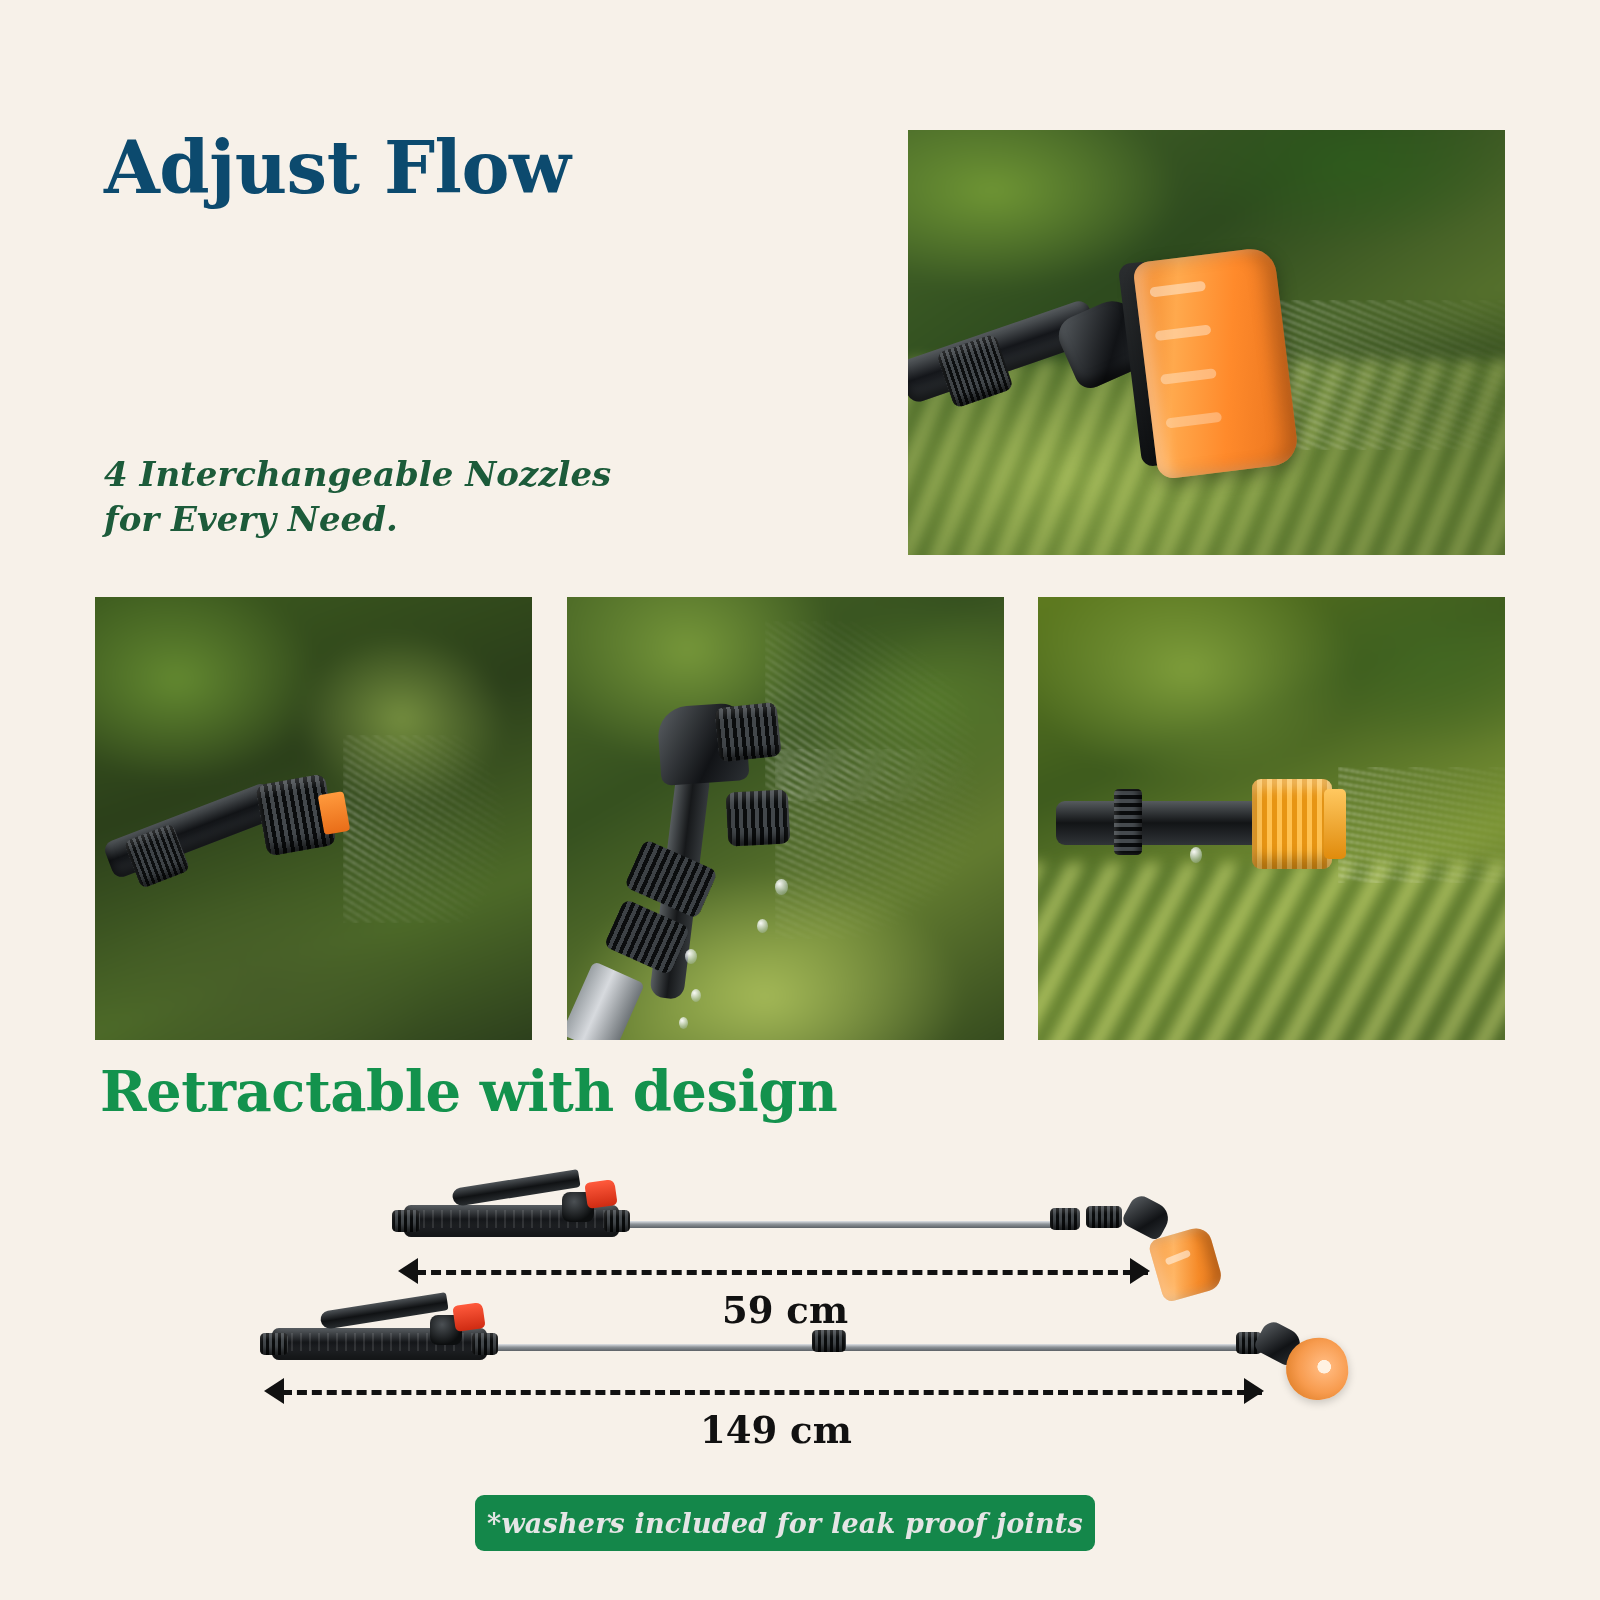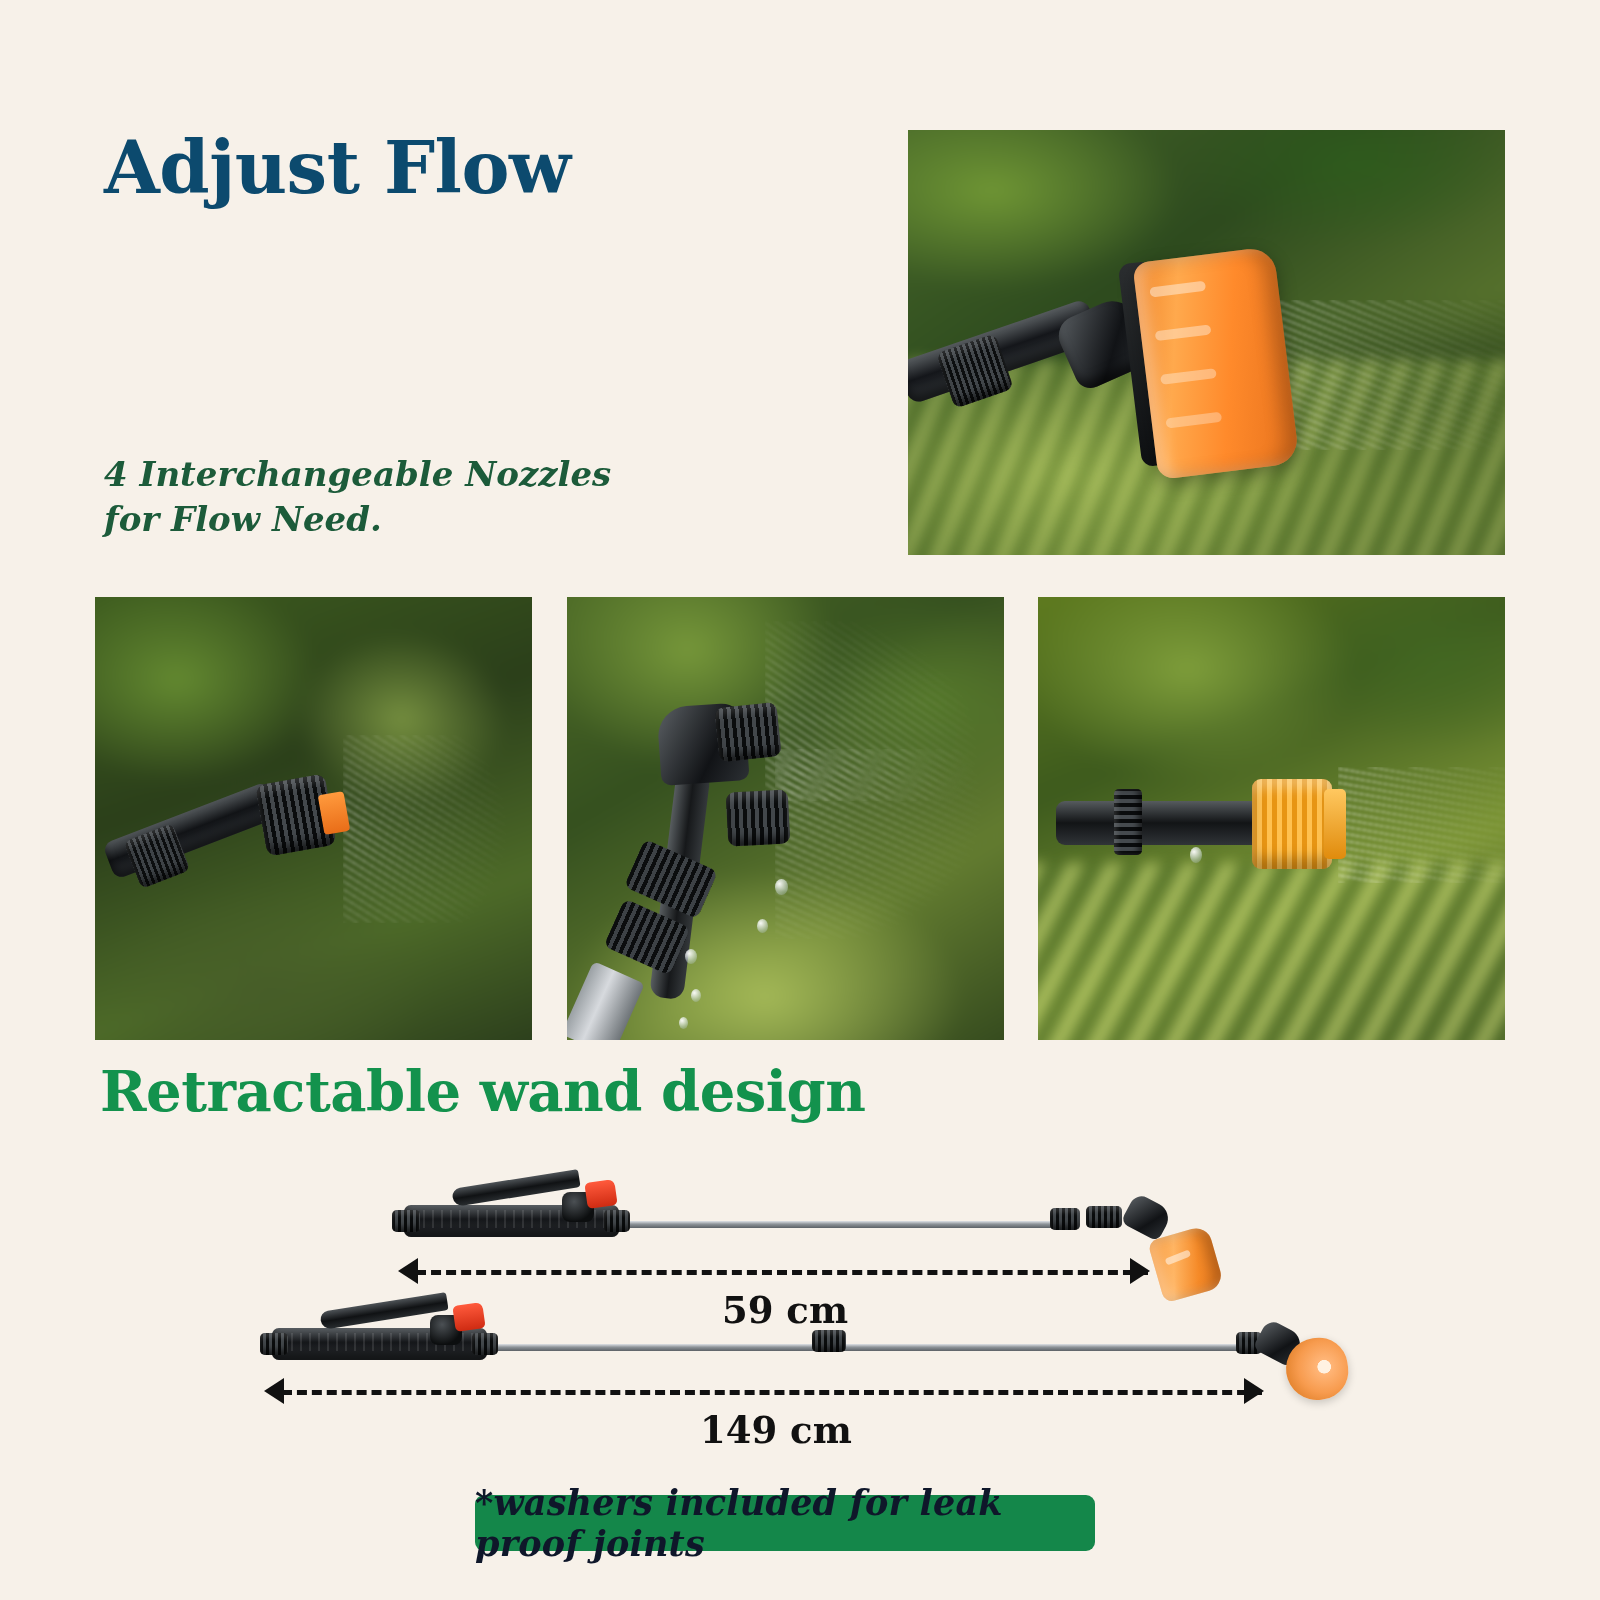--- a/index.html
+++ b/index.html
@@ -217,34 +217,34 @@
   .arrow.right{border-left:20px solid #111;}
   .dimlabel{position:absolute;
     font-family:"DejaVu Serif",serif;font-weight:700;font-size:37px;color:#111;
     white-space:nowrap;}
 
   
   .banner{position:absolute;left:475px;top:1495px;width:620px;height:56px;
     background:#14874a;border-radius:9px;display:flex;align-items:center;justify-content:center;}
   .banner span{
     font-family:"DejaVu Serif",serif;font-weight:700;font-style:italic;
-    font-size:35px;color:#0f172a;letter-spacing:.2px;}
+    font-size:27px;color:#e5e5e5;letter-spacing:.2px;}
 </style>
 </head>
 <body>
 
 <div class="stage">
 
   <div class="headline">
     <span>Adjust Flow</span>
   </div>
 
   <div class="subhead">
     <span>4 Interchangeable Nozzles</span>
-    <span>for Flow Need.</span>
+    <span>for Every Need.</span>
   </div>
 
   <div class="photo" id="photo-hero">
     <div class="bg foliage-a"></div>
     <div class="fronds"></div>
     <div class="spray hero-spray"></div>
     <div class="hero-arm"></div>
     <div class="hero-knurl"></div>
     <div class="hero-elbow"></div>
     <div class="hero-rim"></div>
@@ -282,21 +282,21 @@
     <div class="bg foliage-d"></div>
     <div class="fronds tight"></div>
     <div class="spray p3-spray"></div>
     <div class="p3-bar"></div>
     <div class="p3-knurl"></div>
     <div class="p3-head"></div>
     <div class="p3-cap"></div>
     <div class="drop" style="left:152px;top:250px;width:12px;height:16px;"></div>
   </div>
 
-  <div class="section-title">Retractable wand design</div>
+  <div class="section-title">Retractable with design</div>
 
   <div class="wand" id="wand-retracted" style="left:0;top:0;">
     <div class="w-rod" style="left:615px;top:1221px;width:452px;"></div>
     <div class="w-grip" style="left:404px;top:1205px;width:215px;"></div>
     <div class="w-nut" style="left:392px;top:1210px;width:28px;"></div>
     <div class="w-lever" style="left:452px;top:1179px;width:128px;"></div>
     <div class="w-pivot" style="left:562px;top:1192px;"></div>
     <div class="w-red" style="left:586px;top:1181px;"></div>
     <div class="w-nut" style="left:604px;top:1210px;width:26px;"></div>
     <div class="w-nut" style="left:1050px;top:1208px;width:30px;"></div>

